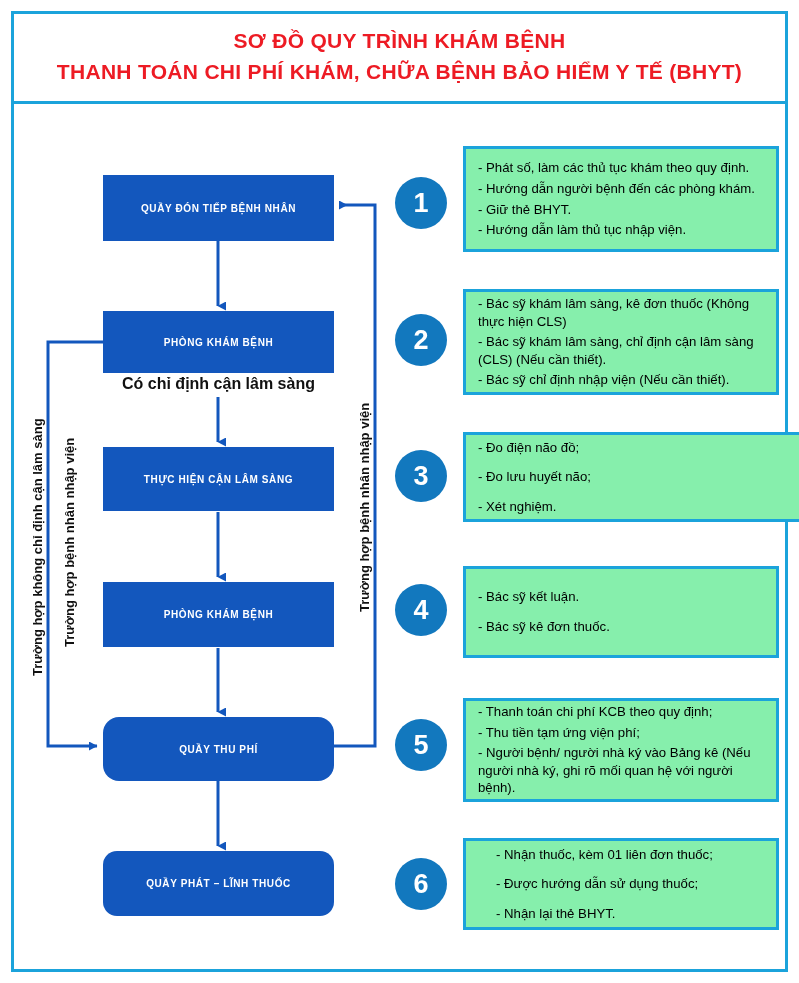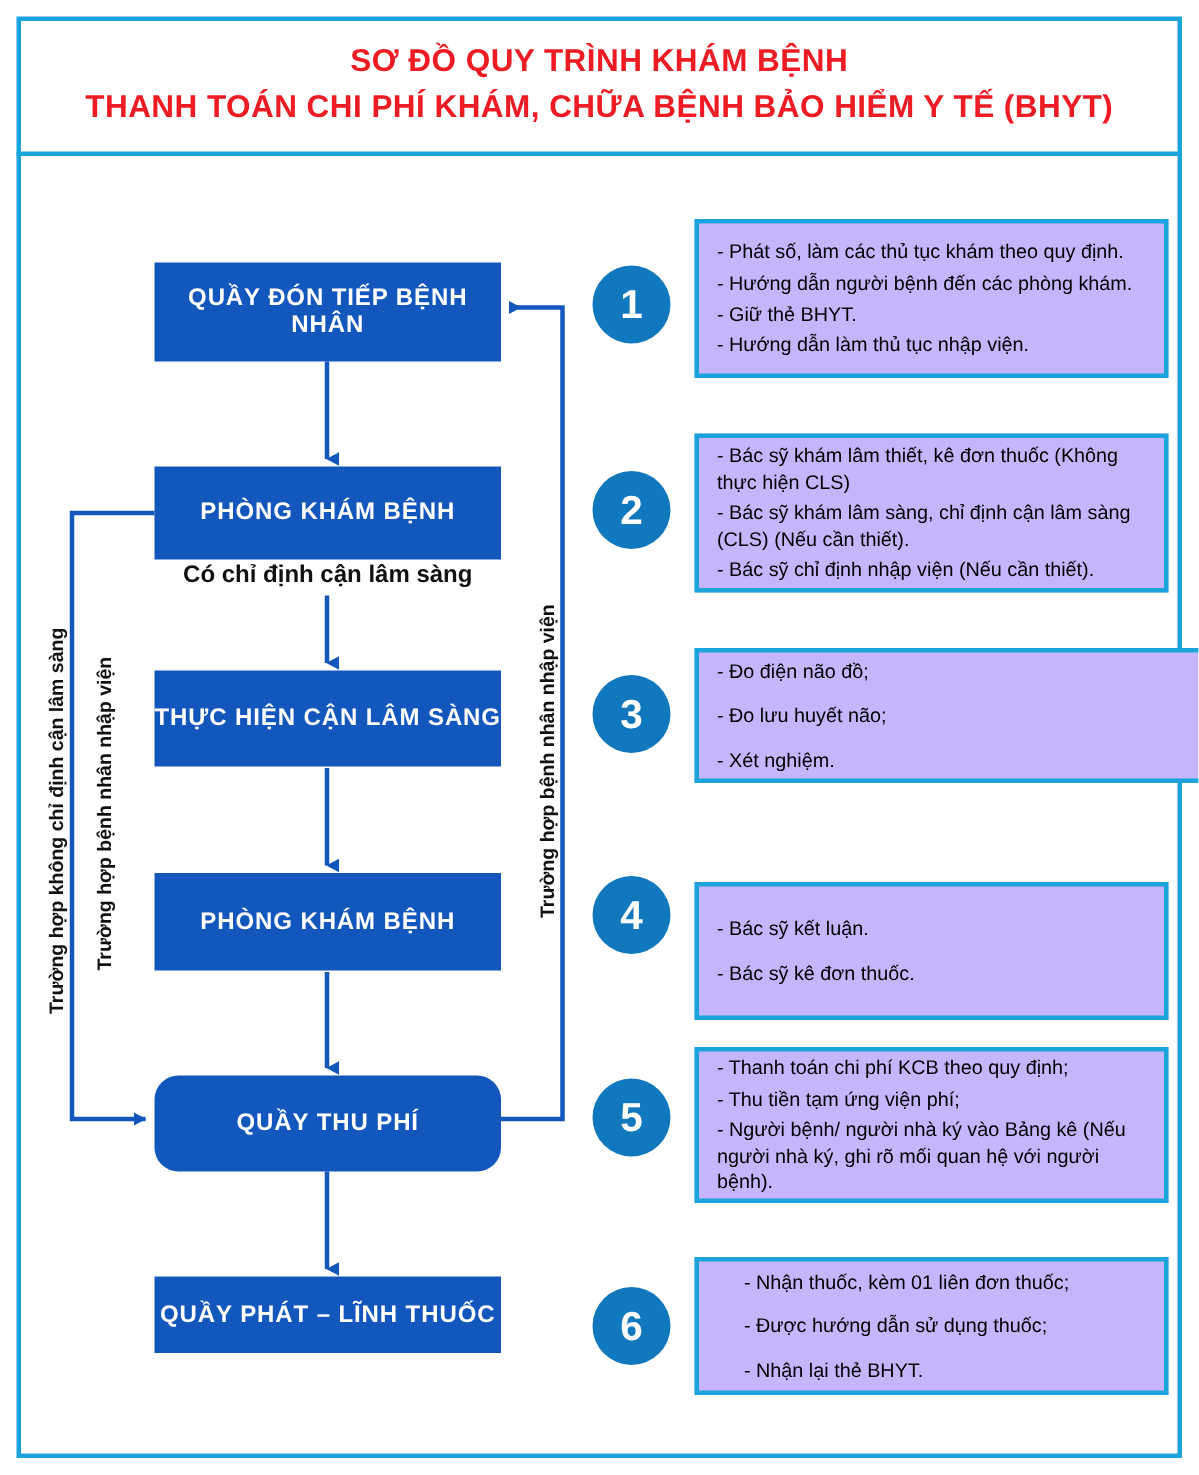--- a/index.html
+++ b/index.html
@@ -51,21 +51,21 @@
     white-space: nowrap;
   }
   .title-line1 { font-size: 21px; }
   .title-line2 { font-size: 21px; }
 
   
   .proc-box {
     position: absolute;
     background: #1357BD;
     color: #ffffff;
-    font-size: 16px;
+    font-size: 10px;
     font-weight: bold;
     letter-spacing: 0.6px;
     display: flex;
     align-items: center;
     justify-content: center;
     text-align: center;
     box-sizing: border-box;
   }
 
   
@@ -91,21 +91,21 @@
     display: flex;
     align-items: center;
     justify-content: center;
     box-sizing: border-box;
   }
 
   
   .detail-box {
     position: absolute;
     border: 3px solid #1BA3DB;
-    background: #c4b5fd;
+    background: #86efac;
     box-sizing: border-box;
     padding: 8px 10px 8px 12px;
     display: flex;
     flex-direction: column;
     justify-content: center;
   }
   .detail-line {
     font-size: 13.2px;
     color: #000000;
     line-height: 1.33;
@@ -189,21 +189,21 @@
   </div>
 
   <div class="proc-box" style="left:103px; top:582px; width:231px; height:65px;">
     <span>PHÒNG KHÁM BỆNH</span>
   </div>
 
   <div class="proc-box" style="left:103px; top:717px; width:231px; height:64px;border-radius:16px;">
     <span>QUẦY THU PHÍ</span>
   </div>
 
-  <div class="proc-box" style="left:103px; top:851px; width:231px; height:51px;">
+  <div class="proc-box" style="left:103px; top:851px; width:231px; height:65px;border-radius:14px;">
     <span>QUẦY PHÁT – LĨNH THUỐC</span>
   </div>
 
   <div class="rot-label" style="left:30px; top:676px;">Trường hợp không chỉ định cận lâm sàng</div>
 
   <div class="rot-label" style="left:62px; top:647px;">Trường hợp bệnh nhân nhập viện</div>
 
   <div class="rot-label" style="left:357px; top:612px;">Trường hợp bệnh nhân nhập viện</div>
 
   <div class="num-circle" style="left:395px; top:177px;">1</div>
@@ -214,32 +214,32 @@
   <div class="num-circle" style="left:395px; top:858px;">6</div>
 
   <div class="detail-box" style="left:463px; top:146px; width:316px; height:106px;">
     <div class="detail-line">- Phát số, làm các thủ tục khám theo quy định.</div>
     <div class="detail-line">- Hướng dẫn người bệnh đến các phòng khám.</div>
     <div class="detail-line">- Giữ thẻ BHYT.</div>
     <div class="detail-line">- Hướng dẫn làm thủ tục nhập viện.</div>
   </div>
 
   <div class="detail-box" style="left:463px; top:289px; width:316px; height:106px;">
-    <div class="detail-line">- Bác sỹ khám lâm thiết, kê đơn thuốc (Không thực hiện CLS)</div>
+    <div class="detail-line">- Bác sỹ khám lâm sàng, kê đơn thuốc (Không thực hiện CLS)</div>
     <div class="detail-line">- Bác sỹ khám lâm sàng, chỉ định cận lâm sàng (CLS) (Nếu cần thiết).</div>
     <div class="detail-line">- Bác sỹ chỉ định nhập viện (Nếu cần thiết).</div>
   </div>
 
   <div class="detail-box spaced" style="left:463px; top:432px; width:348px; height:90px;">
     <div class="detail-line">- Đo điện não đồ;</div>
     <div class="detail-line">- Đo lưu huyết não;</div>
     <div class="detail-line">- Xét nghiệm.</div>
   </div>
 
-  <div class="detail-box spaced" style="left:463px; top:588px; width:316px; height:92px;">
+  <div class="detail-box spaced" style="left:463px; top:566px; width:316px; height:92px;">
     <div class="detail-line">- Bác sỹ kết luận.</div>
     <div class="detail-line">- Bác sỹ kê đơn thuốc.</div>
   </div>
 
   <div class="detail-box" style="left:463px; top:698px; width:316px; height:104px;">
     <div class="detail-line">- Thanh toán chi phí KCB theo quy định;</div>
     <div class="detail-line">- Thu tiền tạm ứng viện phí;</div>
     <div class="detail-line">- Người bệnh/ người nhà ký vào Bảng kê (Nếu người nhà ký, ghi rõ mối quan hệ với người bệnh).</div>
   </div>
 

